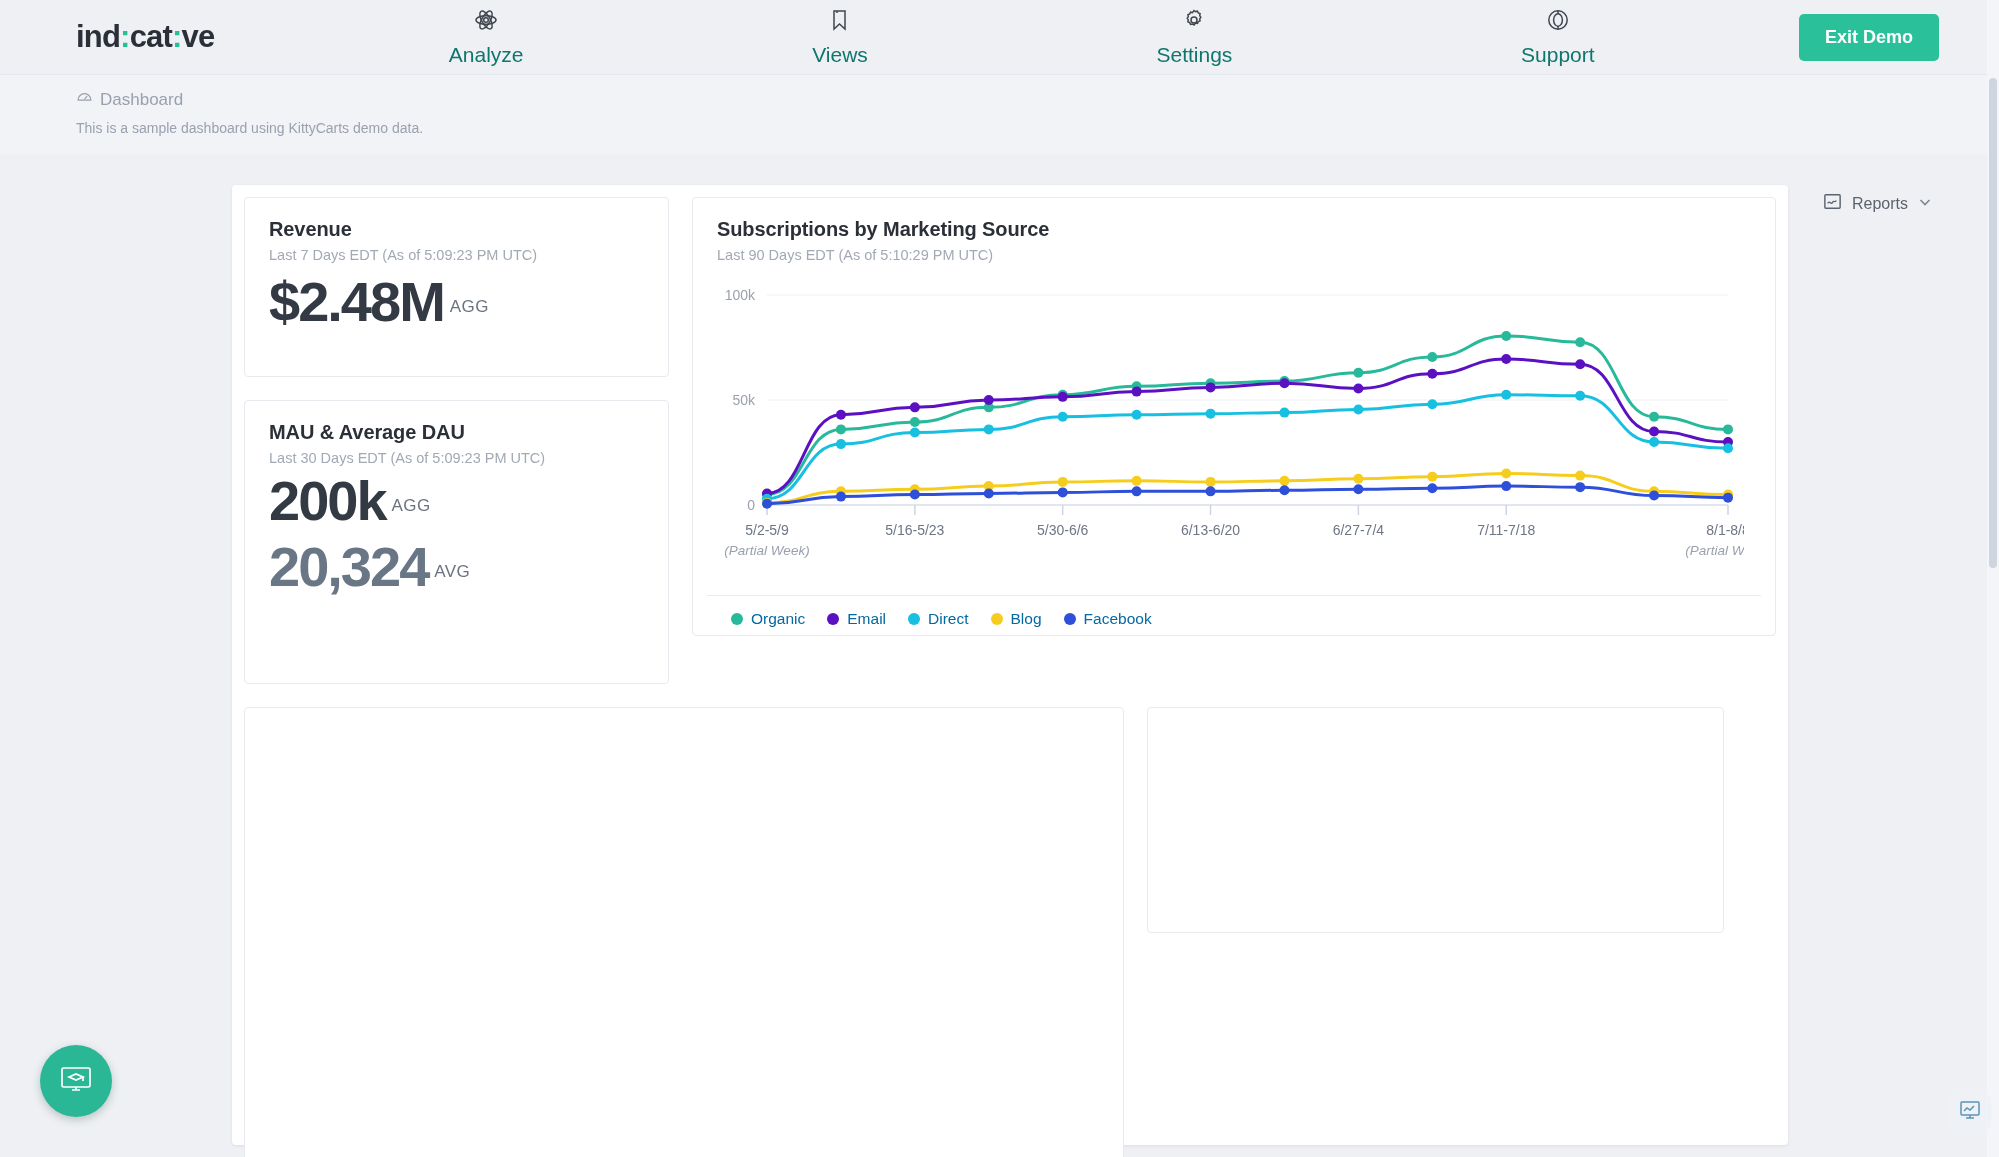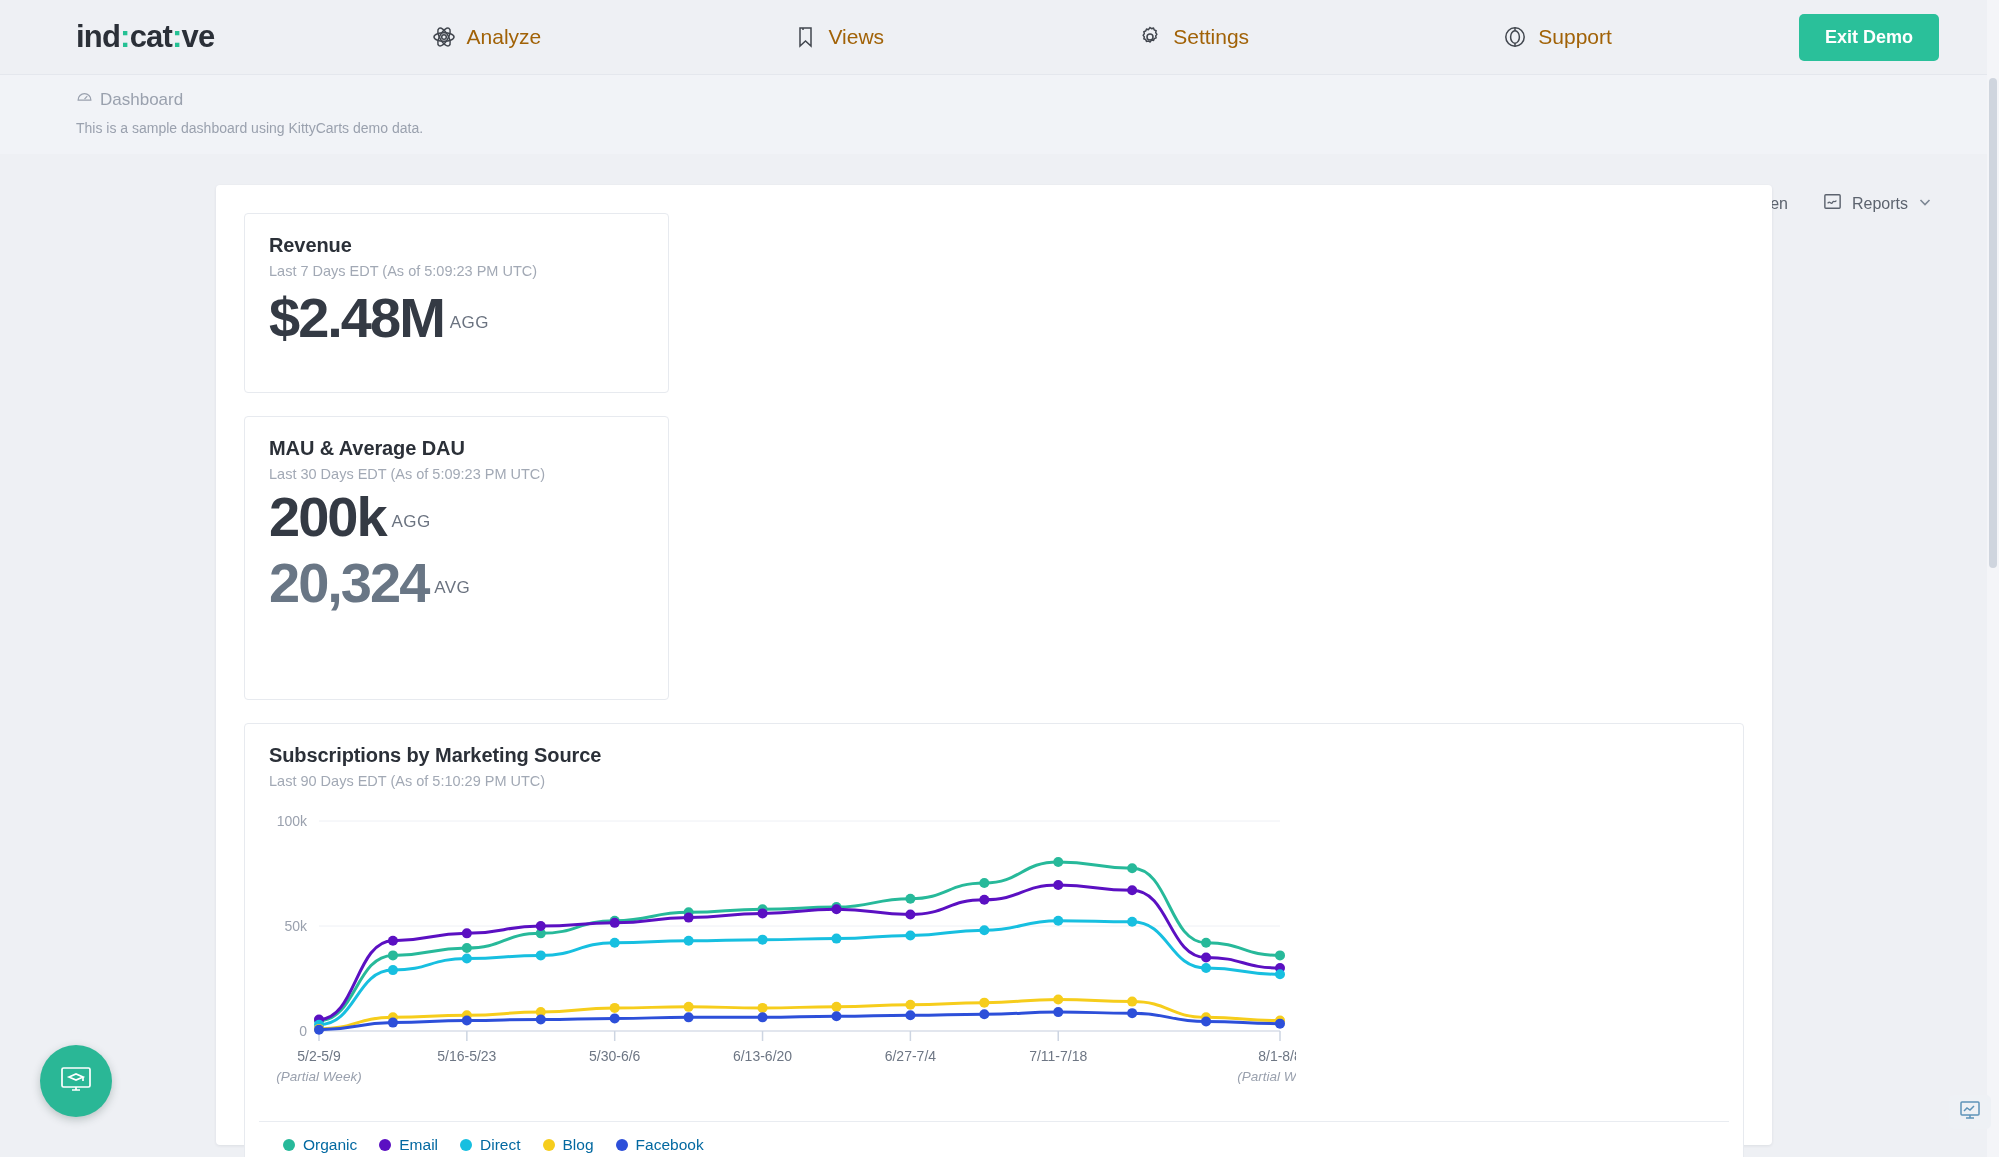--- a/index.html
+++ b/index.html
@@ -22,21 +22,21 @@
     letter-spacing: -0.8px; color: #2b3038; display: flex; align-items: baseline;
   }
   .logo .dot { color: #25c194; }
   .navitems {
     flex: 1; display: flex; align-items: center;
     justify-content: space-around;
     margin: 0 60px 0 90px;
   }
   .navitem {
     display: flex; align-items: center; gap: 11px;
-    font-size: 21px; color: #a16207; cursor: pointer;
+    font-size: 21px; color: #0f766e; cursor: pointer; flex-direction: column;
   }
   .navitem svg { display: block; }
   .exitdemo {
     margin-right: 60px;
     background: #2ac09a; color: #fff;
     font-size: 18px; font-weight: bold;
     padding: 13px 26px; border-radius: 5px;
     border: none; cursor: pointer;
   }
 
@@ -58,25 +58,25 @@
     position: absolute; right: 66px; top: 116px;
     display: flex; align-items: center; gap: 34px;
   }
   .tool {
     display: flex; align-items: center; gap: 9px;
     font-size: 16px; color: #5c636e; cursor: pointer; white-space: nowrap;
   }
 
   
   .canvas {
-    position: absolute; left: 216px; top: 185px;
+    position: absolute; left: 232px; top: 185px;
     width: 1556px; height: 960px;
     background: #fff; border-radius: 4px;
     box-shadow: 0 1px 3px rgba(40,50,70,.09);
-    padding: 28px;
+    padding: 12px;
   }
   .grid { display: flex; gap: 23px; flex-wrap: wrap; }
   .card {
     background: #fff; border: 1px solid #e7eaef; border-radius: 4px;
     position: relative;
   }
   .card-h { padding: 20px 24px 0 24px; }
   .card-title { font-size: 20px; font-weight: bold; color: #2b3038; letter-spacing: -0.1px; }
   .card-sub { font-size: 14.5px; color: #a2a9b5; margin-top: 6px; }
 

